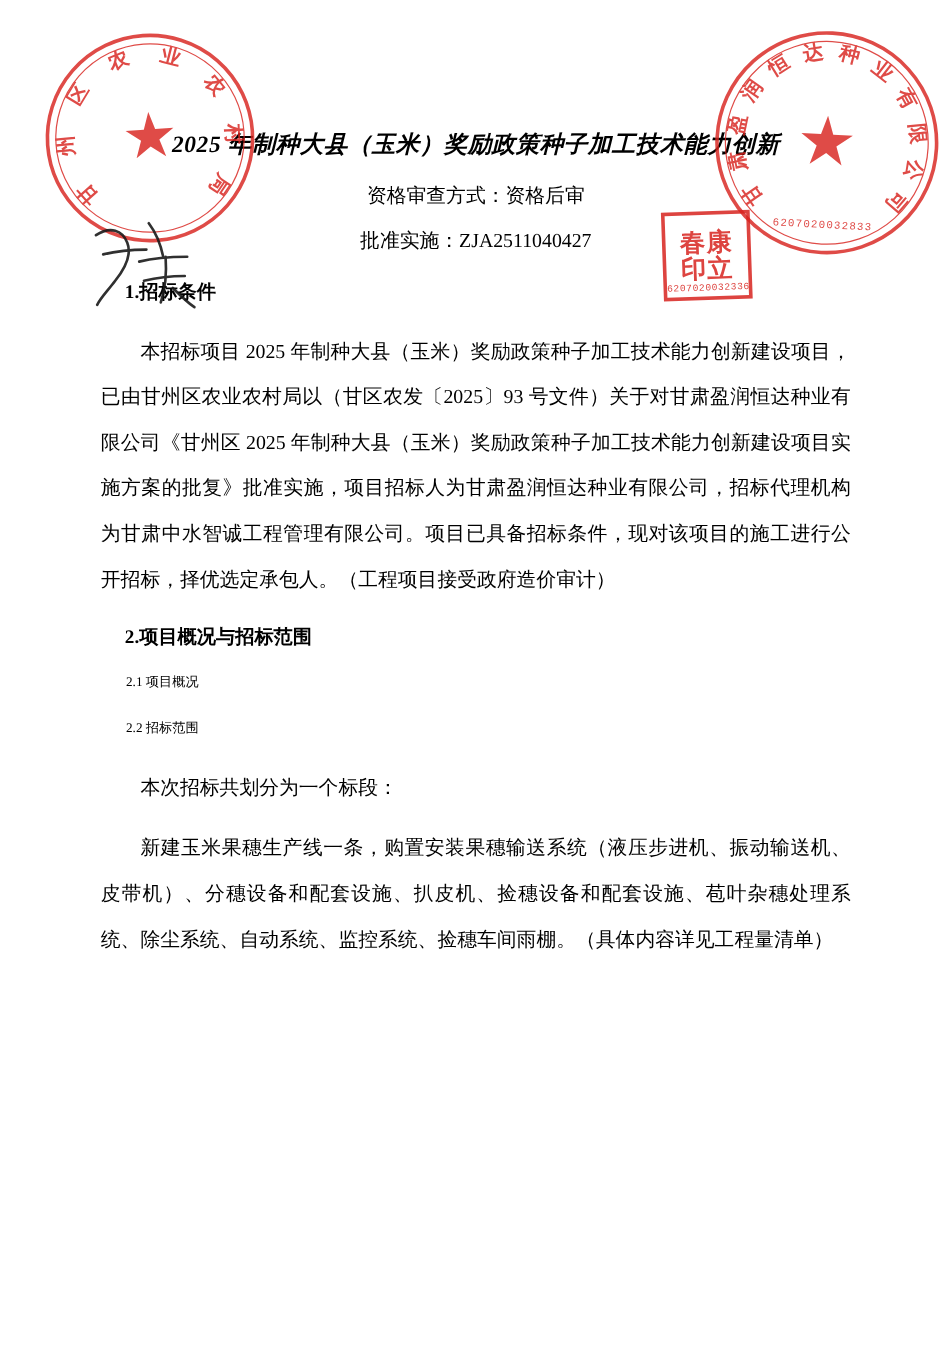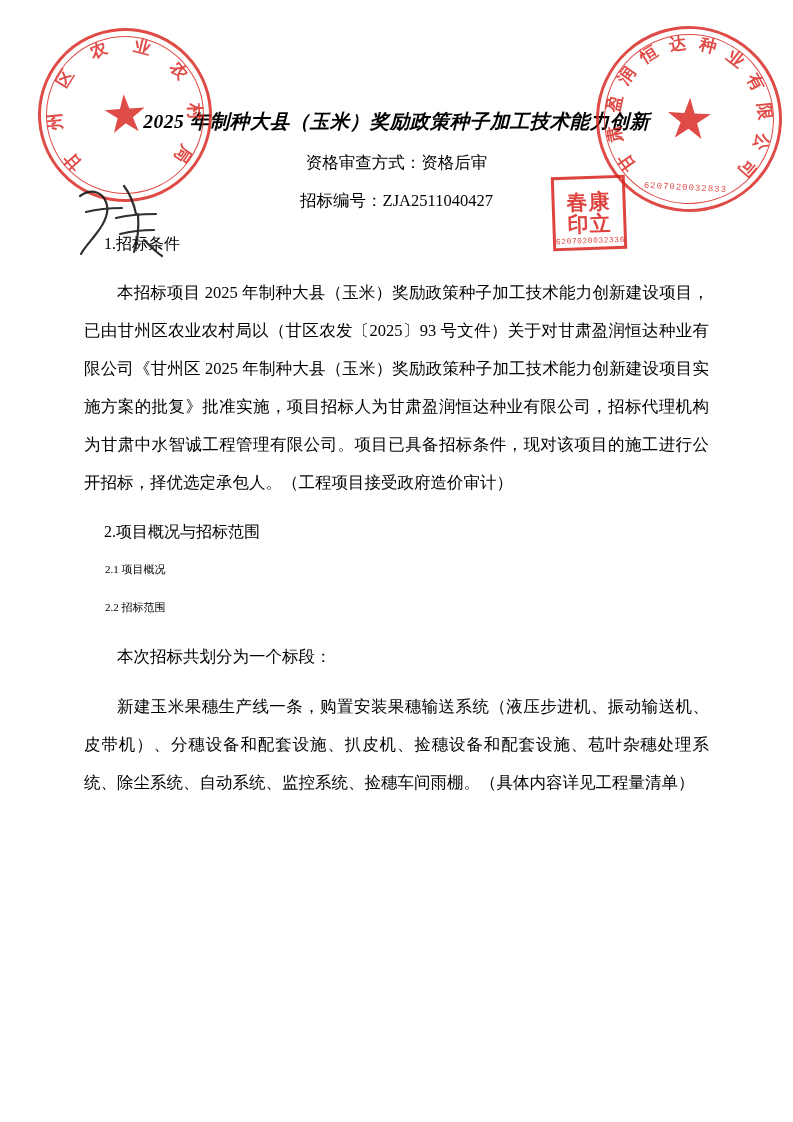--- a/index.html
+++ b/index.html
@@ -32,21 +32,21 @@
 
   .subline {
     text-align: center;
     font-size: 16.5px;
     line-height: 38px;
     margin: 0;
   }
 
   .sec-head {
     font-size: 16px;
-    font-weight: normal;
+    font-weight: bold;
     line-height: 36px;
     text-indent: 32px;
     margin: 6px 0 0 0;
   }
 
   .para {
     font-size: 16.5px;
     line-height: 38px;
     text-align: justify;
     text-justify: inter-ideograph;
@@ -179,21 +179,21 @@
 </head>
 <body>
 
 <div class="page">
 
   <div class="title-block">
     <div class="doc-title">2025 年制种大县（玉米）奖励政策种子加工技术能力创新</div>
   </div>
 
   <div class="subline">资格审查方式：资格后审</div>
-  <div class="subline">招标编号：ZJA2511040427</div>
+  <div class="subline">批准实施：ZJA2511040427</div>
 
   <div class="sec-head">1.招标条件</div>
   <p class="para">本招标项目 2025 年制种大县（玉米）奖励政策种子加工技术能力创新建设项目，已由甘州区农业农村局以（甘区农发〔2025〕93 号文件）关于对甘肃盈润恒达种业有限公司《甘州区 2025 年制种大县（玉米）奖励政策种子加工技术能力创新建设项目实施方案的批复》批准实施，项目招标人为甘肃盈润恒达种业有限公司，招标代理机构为甘肃中水智诚工程管理有限公司。项目已具备招标条件，现对该项目的施工进行公开招标，择优选定承包人。（工程项目接受政府造价审计）</p>
 
   <div class="sec-head">2.项目概况与招标范围</div>
 
   <div class="sub-head">2.1  项目概况</div>
 
   <div class="sub-head">2.2 招标范围</div>
   <p class="para">本次招标共划分为一个标段：</p>

